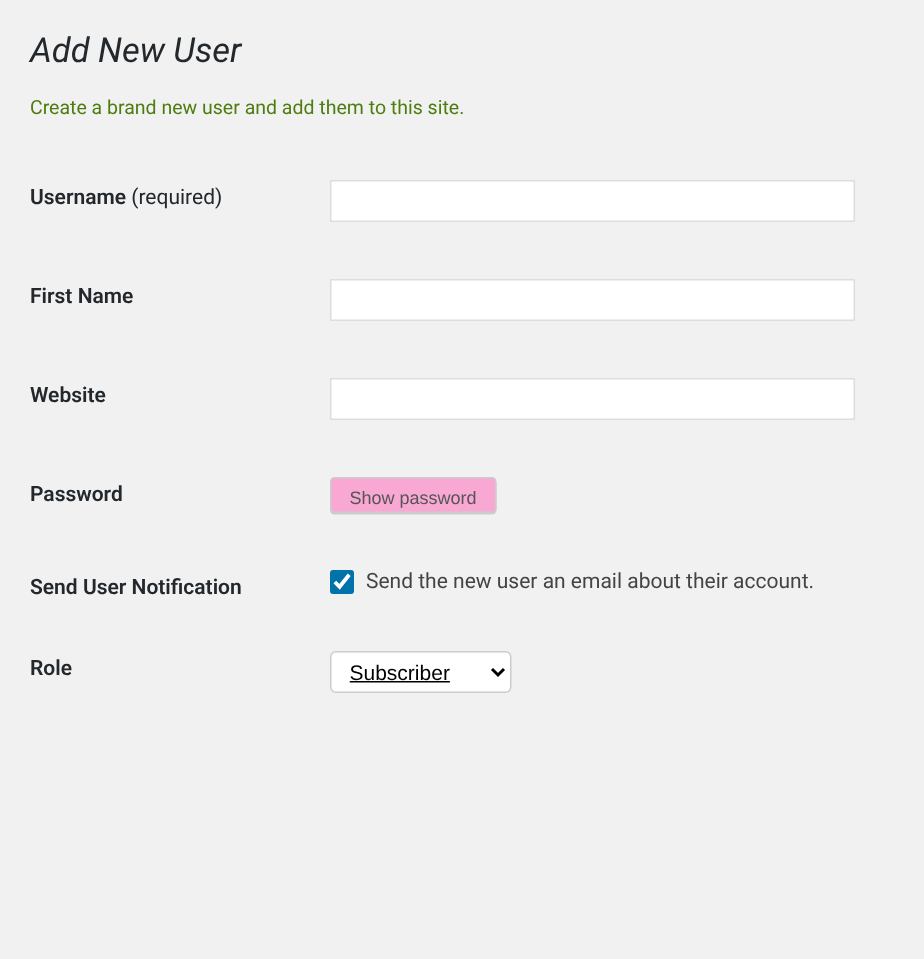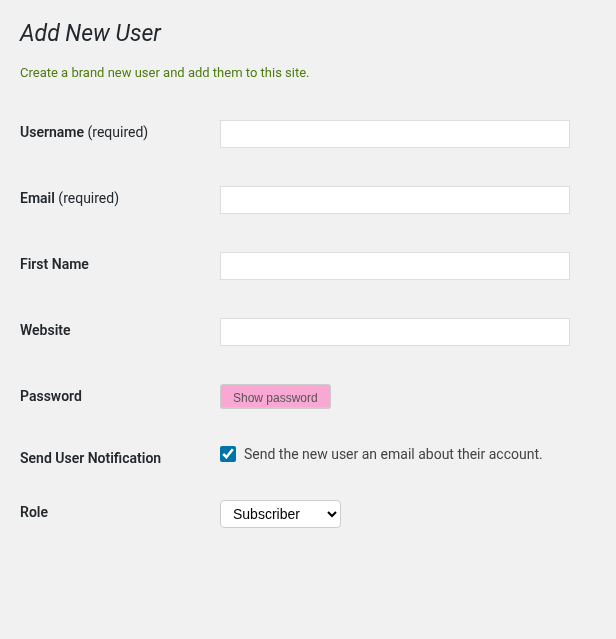--- a/index.html
+++ b/index.html
@@ -85,41 +85,34 @@
     }
     select {
       height: 28px;
       padding: 2px 24px 2px 8px;
       font-size: 14px;
       background: #fff;
       border: 1px solid #ccc;
       border-radius: 4px;
       cursor: pointer;
       min-width: 115px;
+      text-decoration: underline;
     }
   </style>
 </head>
 <body>
 
 <h1>Add New User</h1>
 <p class="description">Create a brand new user and add them to this site.</p>
 
 <table class="form-table">
   <tbody>
       <tr>
     <th>
       <span>Username</span> <span class="desc">(required)</span>
-    </th>
-    <td>
-      <input type="text" value="" style="">
-    </td>
-  </tr>
-  <tr>
-    <th>
-      <span>Email</span> <span class="desc">(required)</span>
     </th>
     <td>
       <input type="text" value="" style="">
     </td>
   </tr>
   <tr>
     <th>First Name</th>
     <td>
       <input type="text" value="" style="">
     </td>

